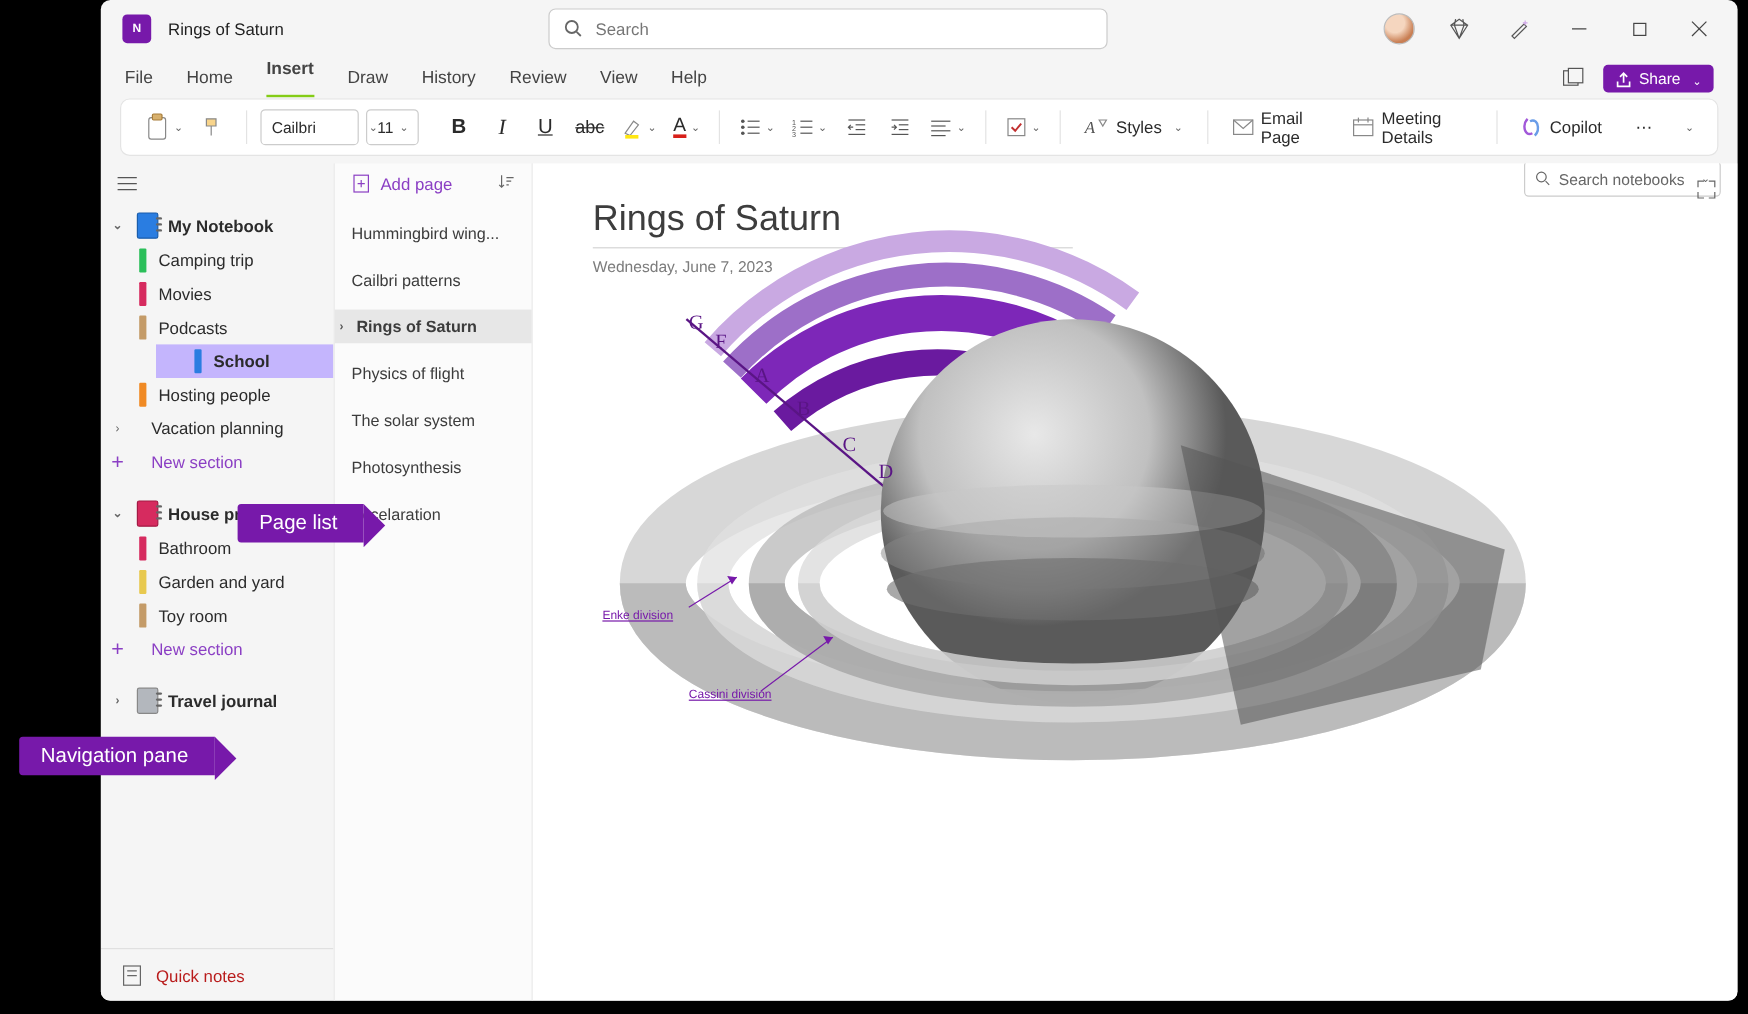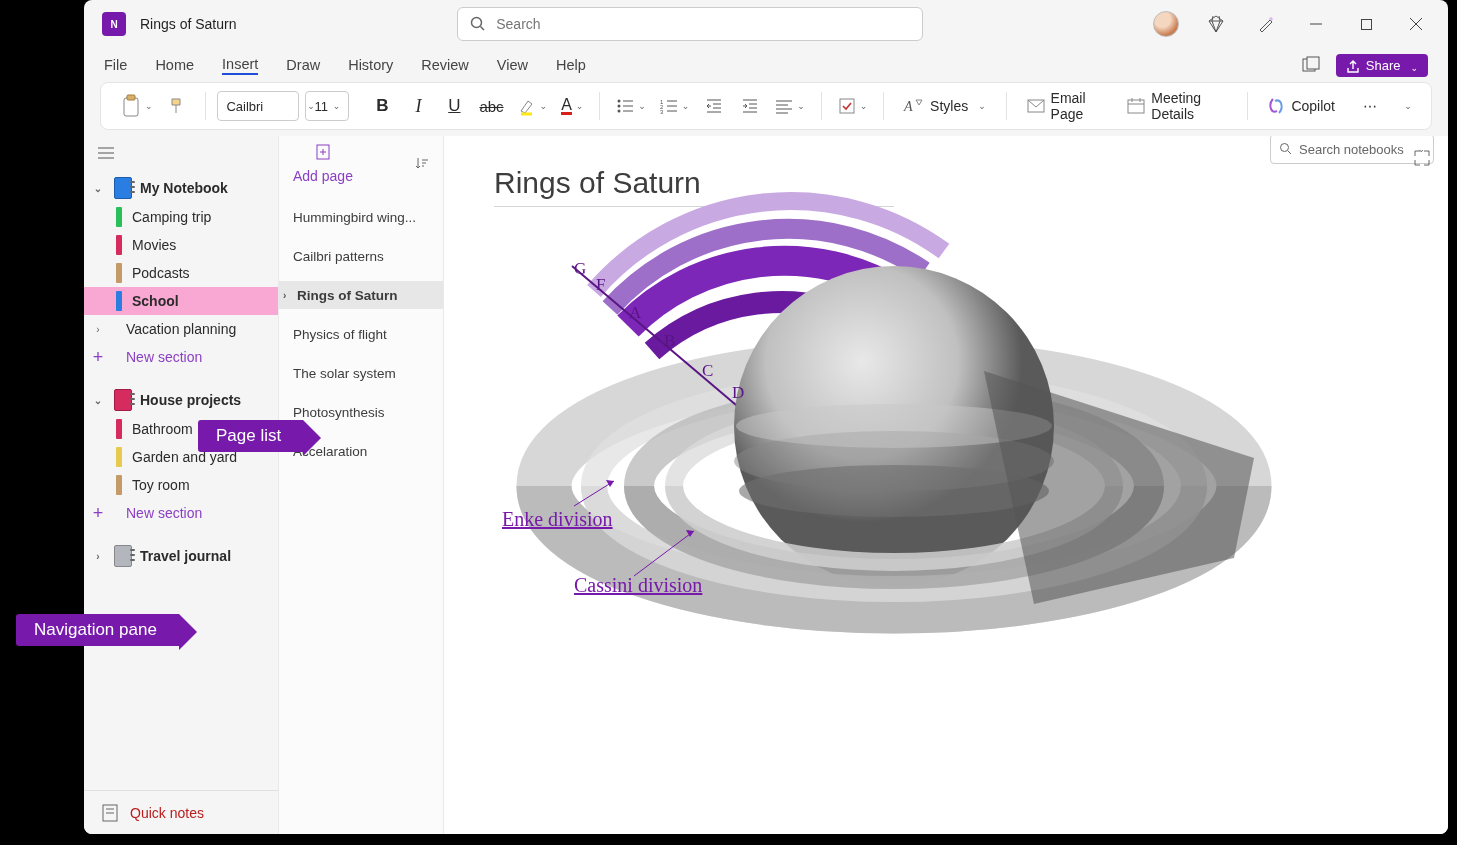--- a/index.html
+++ b/index.html
@@ -13,21 +13,21 @@
     .title-text { font-size:14px; color:#1f1f1f;}
     .searchbox { margin-left:auto; width:466px; height:34px; background:#fff; border:1px solid #ccc; border-radius:6px; display:flex; align-items:center; padding:0 12px; margin-right:auto;}
     .searchbox svg { margin-right:10px; }
     .title-right { display:flex; align-items:center; gap:6px; margin-right:4px; }
     .title-right .btn { width:44px; height:36px; display:flex; align-items:center; justify-content:center; }
     .avatar { width:26px; height:26px; border-radius:50%; background:radial-gradient(circle at 35% 30%, #f5d6bf 35%, #c97f54 70%); border:1px solid #bbb; }
 
     
     .menubar { height:34px; display:flex; align-items:center; padding:0 20px; gap:28px; font-size:14.5px; }
     .menubar .item { cursor:pointer; color:#444;}
-    .menubar .item.sel { font-weight:400; border-bottom:2px solid #1d4ed8; padding-bottom:1px; }
+    .menubar .item.sel { font-weight:700; border-bottom:2px solid #84cc16; padding-bottom:13px; }
     .menu-right { margin-left:auto; display:flex; align-items:center; gap:10px;}
     .share-btn { background:#7719aa; color:#fff; border-radius:4px; padding:4px 10px; display:flex; align-items:flex-end; gap:6px; font-size:13px;}
 
     
     .ribbon { margin:0 16px 6px 16px; background:#fff; height:48px; border-radius:8px; display:flex; align-items:center; padding:0 10px; gap:6px; border:1px solid #e4e4e4; }
     .rgrp { display:flex; align-items:center; gap:6px; padding:0 6px;}
     .rsep { width:1px; height:28px; background:#e3e3e3; }
     .rbtn { height:34px; padding:0 4px; display:flex; align-items:center; justify-content:center; border-radius:4px; min-width:30px; }
     .rbtn.txt { padding:0 8px; gap:6px; }
     .dd { border:1px solid #ccc; border-radius:4px; height:30px; display:flex; align-items:center; padding:0 8px; font-size:13px;}
@@ -44,42 +44,42 @@
     .nav { width:194px; background:#f5f5f5; display:flex; flex-direction:column; overflow:hidden;}
     .nav-top { padding:6px 10px; display:flex;}
     .hamburger { padding:4px;}
     .nb-row { display:flex; align-items:center; height:30px; padding:0 6px; gap:8px; font-size:14px;}
     .nb-row.header { font-weight:600; }
     .chev { width:16px; text-align:center; color:#666; font-size:10px;}
     .nb-ico { width:18px; height:22px; border-radius:2px; border:1px solid #333; position:relative; flex-shrink:0;}
     .nb-ico .rings{ position:absolute; right:-4px; top:3px; display:flex; flex-direction:column; gap:3px;}
     .nb-ico .rings span{ width:5px;height:2px;background:#666;border-radius:1px;}
     .sec-row { display:flex; align-items:center; height:28px; padding-left:32px; gap:10px; font-size:14px; cursor:pointer;}
-    .sec-row.sel { background:#f9a8d4; font-weight:600;}
+    .sec-row.sel { background:#c4b5fd; font-weight:600;margin-left:46px;}
     .tab { width:6px; height:20px; border-radius:1px; flex-shrink:0;}
     .new-sec { color:#8b3fc4; }
     .plus { color:#8b3fc4; width:16px; text-align:center; font-size:18px; }
 
     .quicknotes { margin-top:auto; height:44px; border-top:1px solid #e0e0e0; display:flex; align-items:center; padding-left:18px; gap:12px; font-size:14px; color:#b91c1c;}
 
     .pagelist { width:166px; background:#fbfbfb; border-left:1px solid #e9e9e9; border-right:1px solid #e9e9e9; padding-top:8px; position:relative;}
     .pagelist .hdr { display:flex; align-items:center; justify-content:space-between; padding:0 14px 8px 14px;}
-    .add-page { color:#8b3fc4; display:flex; align-items:center; gap:8px; font-size:14px;flex-direction:column;}
+    .add-page { color:#8b3fc4; display:flex; align-items:center; gap:8px; font-size:14px;}
     .page-row { height:28px; display:flex; align-items:center; padding:0 14px; font-size:13.5px; cursor:pointer; color:#3c3c3c; white-space:nowrap; overflow:hidden; text-overflow:ellipsis;margin-top:11px;}
     .page-row.sel { background:#e7e7e7; font-weight:600; }
     .page-row .pc { width:10px; font-size:10px; color:#555; margin-right:4px; margin-left:-10px;}
 
     .canvas { flex:1; background:#fff; position:relative; overflow:hidden;}
     .note-title { font-size:30px; color:#3d3d3d; border-bottom:1px solid #d4d4d4; padding:30px 0 6px 0; width:400px; margin-left:50px;}
     .note-date { margin-left:50px; font-size:13px; color:#7c7c7c; margin-top:8px;}
     .expand { position:absolute; top:14px; right:18px;}
     .sat { position:absolute; top:90px; left:30px; width:780px; height:460px;}
 
     .searchnb { position:absolute; top:-2px; right:14px; width:164px; height:30px; border:1px solid #ccc; background:#fff; border-radius:4px; display:flex; align-items:center; padding:0 8px; font-size:13px; color:#666;margin-left:31px;}
-    .annot { text-decoration:underline; font-family:Liberation Serif, serif; color:#7719aa; font-size:20px;}
+    .annot { text-decoration:underline; font-family:Liberation Sans, sans-serif; color:#7719aa; font-size:10px;}
 
     
     .callout { position:absolute; background:#7719aa; color:#fff; height:32px; display:flex; align-items:center; padding:0 22px 0 18px; font-size:17px; border-radius:3px 0 0 3px;}
     .callout::after{ content:''; position:absolute; right:-18px; top:0; border-top:18px solid transparent; border-bottom:18px solid transparent; border-left:18px solid #7719aa;}
     svg { overflow:visible;}
   </style>
 </head>
 <body>
 
 <div class="black-bar"></div>
@@ -339,20 +339,24 @@
         </div>
       <div class="sec-row">
           <div class="tab" style="background:#c49b68"></div>
           <span>Podcasts</span>
         </div>
       <div class="sec-row sel">
           <div class="tab" style="background:#2a7de1"></div>
           <span>School</span>
         </div>
       <div class="sec-row">
+          <div class="tab" style="background:#f08a24"></div>
+          <span>Hosting people</span>
+        </div>
+      <div class="sec-row">
           <span class="chev" style="margin-left:-26px;margin-right:10px">›</span>
           <span>Vacation planning</span>
         </div>
       <div class="sec-row new-sec">
           <span class="plus" style="margin-left:-26px;margin-right:10px">+</span>
           <span>New section</span>
         </div>
 
       <div style="height:14px"></div>
 
@@ -452,20 +456,21 @@
             <circle cx="5.5" cy="5.5" r="4" stroke="#666" fill="none"></circle>
             <line x1="9" y1="9" x2="12" y2="12" stroke="#666"></line>
           </svg>
           <span style="margin-left:6px">Search notebooks</span>
           <span class="caret" style="margin-left:auto">⌄</span>
         </div>
       <div class="expand"><svg width="16" height="16">
             <path d="M1 6 L1 1 L6 1 M10 1 L15 1 L15 6 M15 10 L15 15 L10 15 M6 15 L1 15 L1 10" stroke="#666" fill="none"></path>
           </svg></div>
       <div class="note-title">Rings of Saturn</div>
+      <div class="note-date">Wednesday, June 7, 2023</div>
 
       <svg class="sat" viewBox="0 0 780 460">
         <defs>
           <radialGradient id="planetG" cx="40%" cy="30%">
               <stop offset="0%" stop-color="#e8e8e8"></stop>
               <stop offset="60%" stop-color="#c0c0c0"></stop>
               <stop offset="100%" stop-color="#5a5a5a"></stop>
             </radialGradient>
           <radialGradient id="planetBand">
               <stop offset="0%" stop-color="#8d8d8d"></stop>

